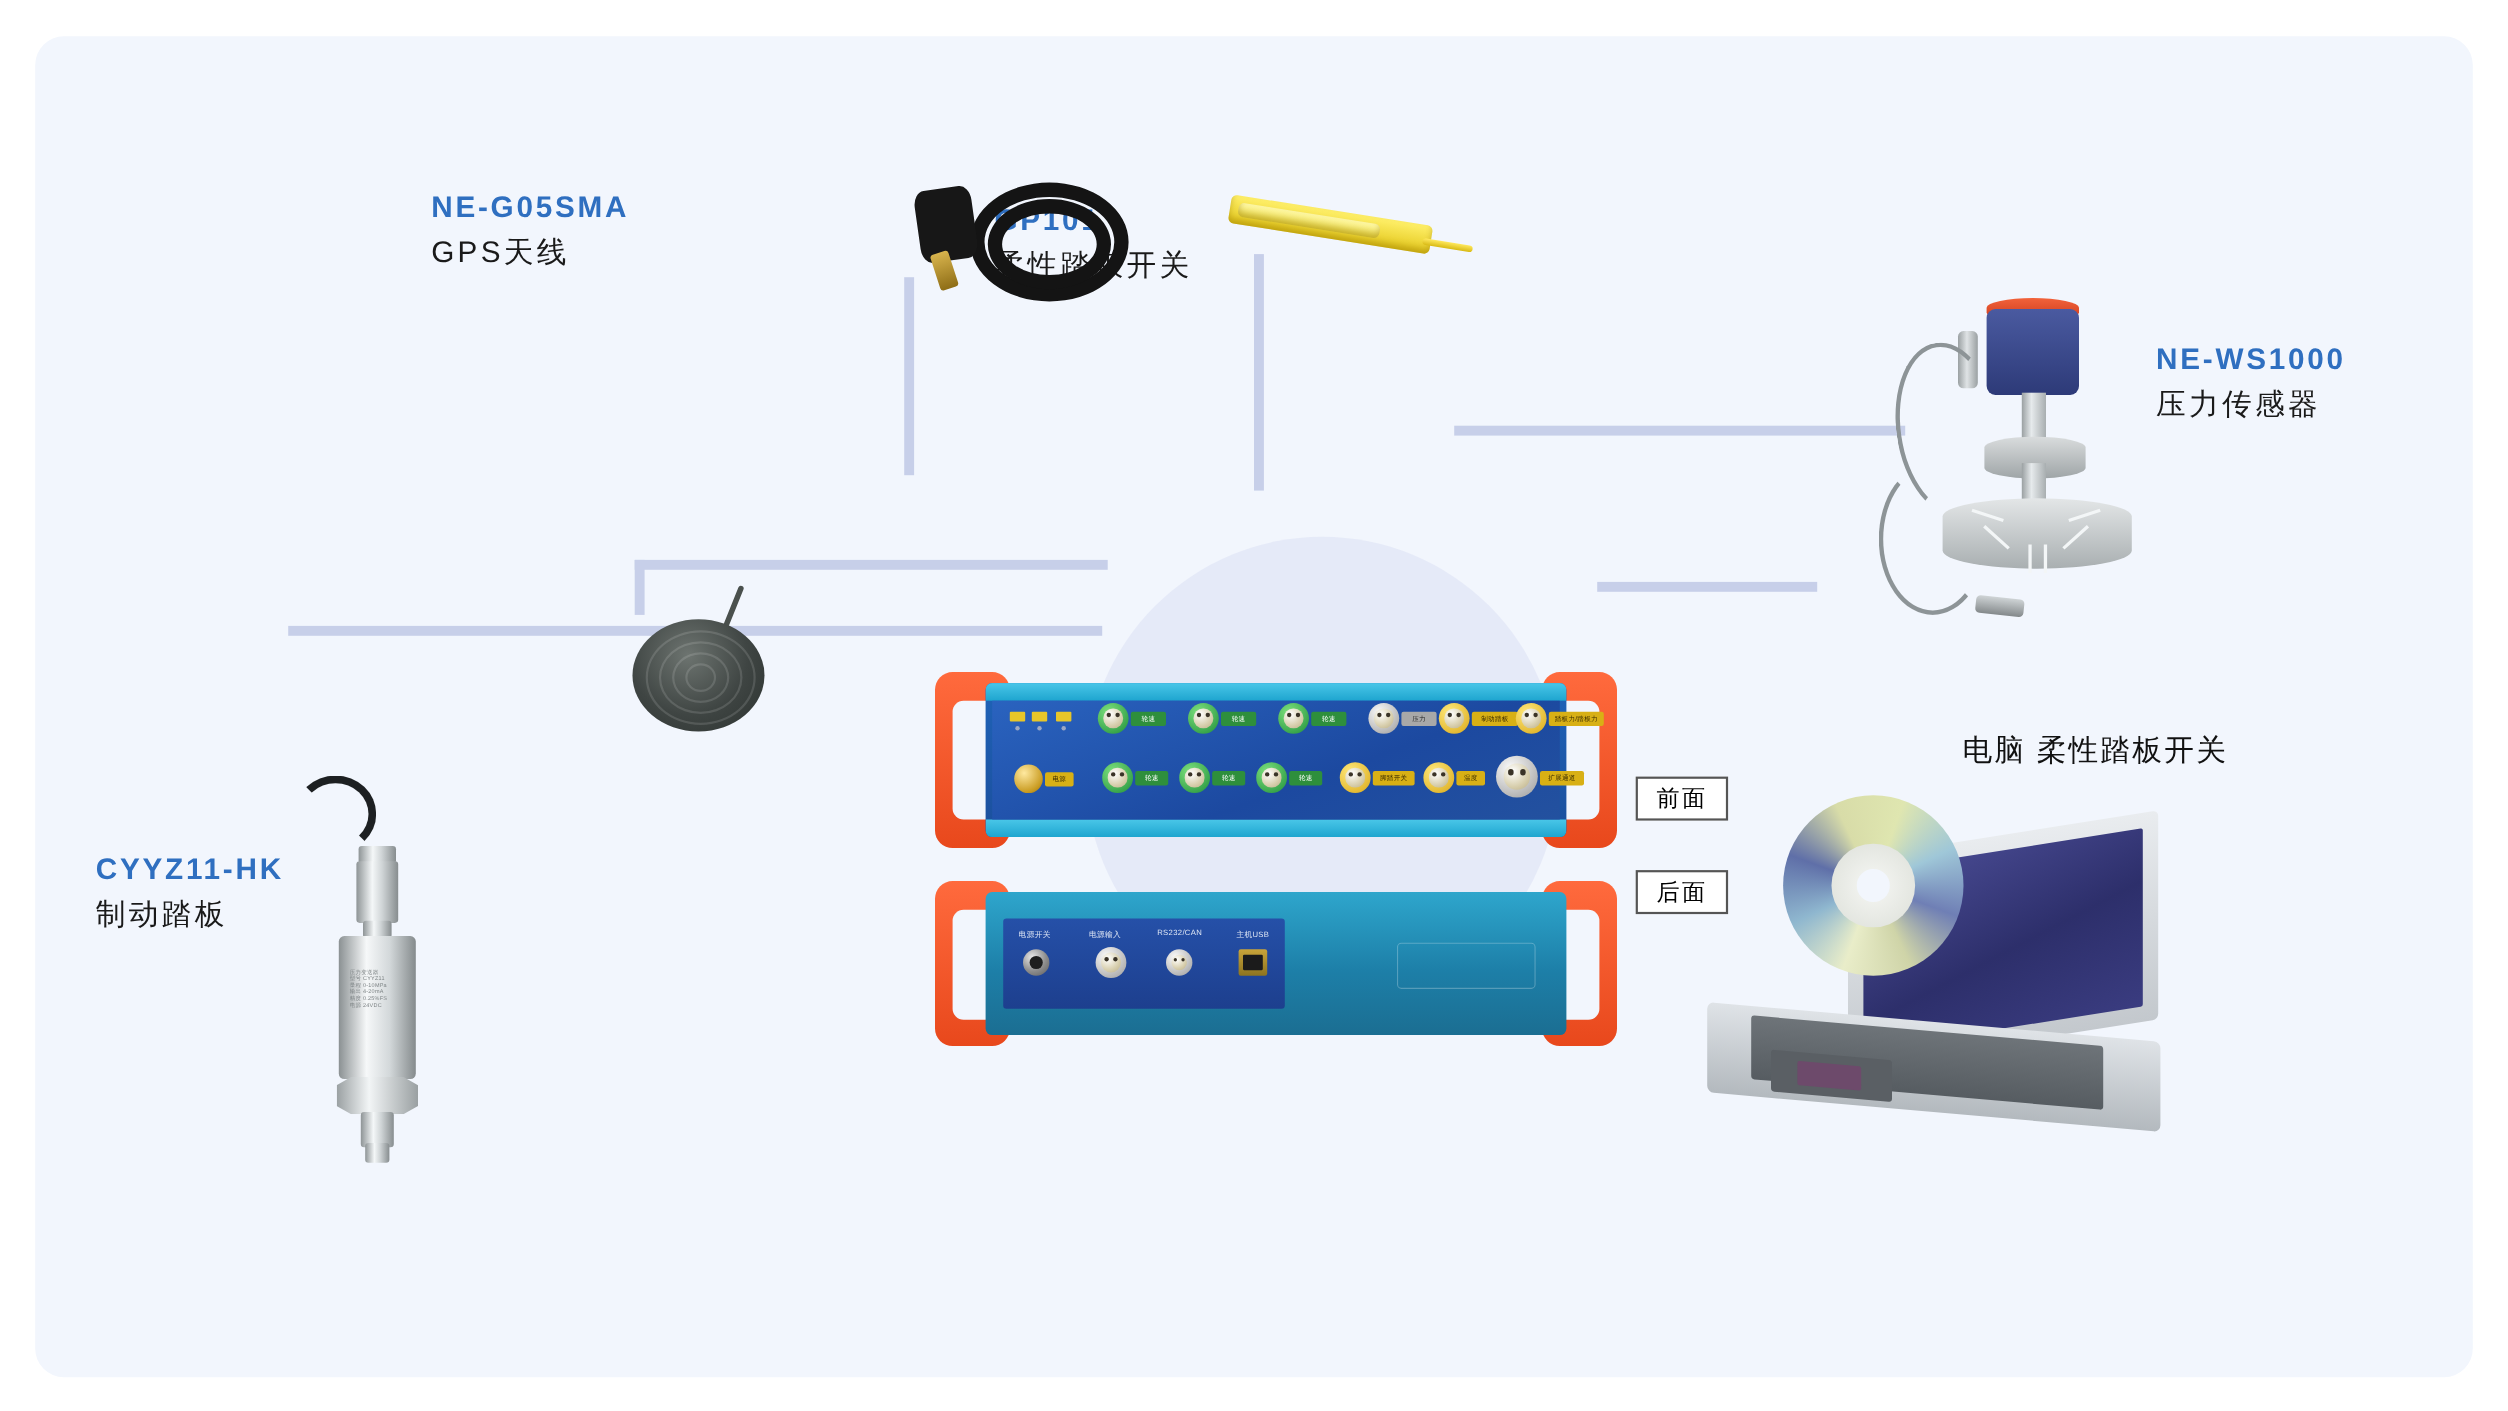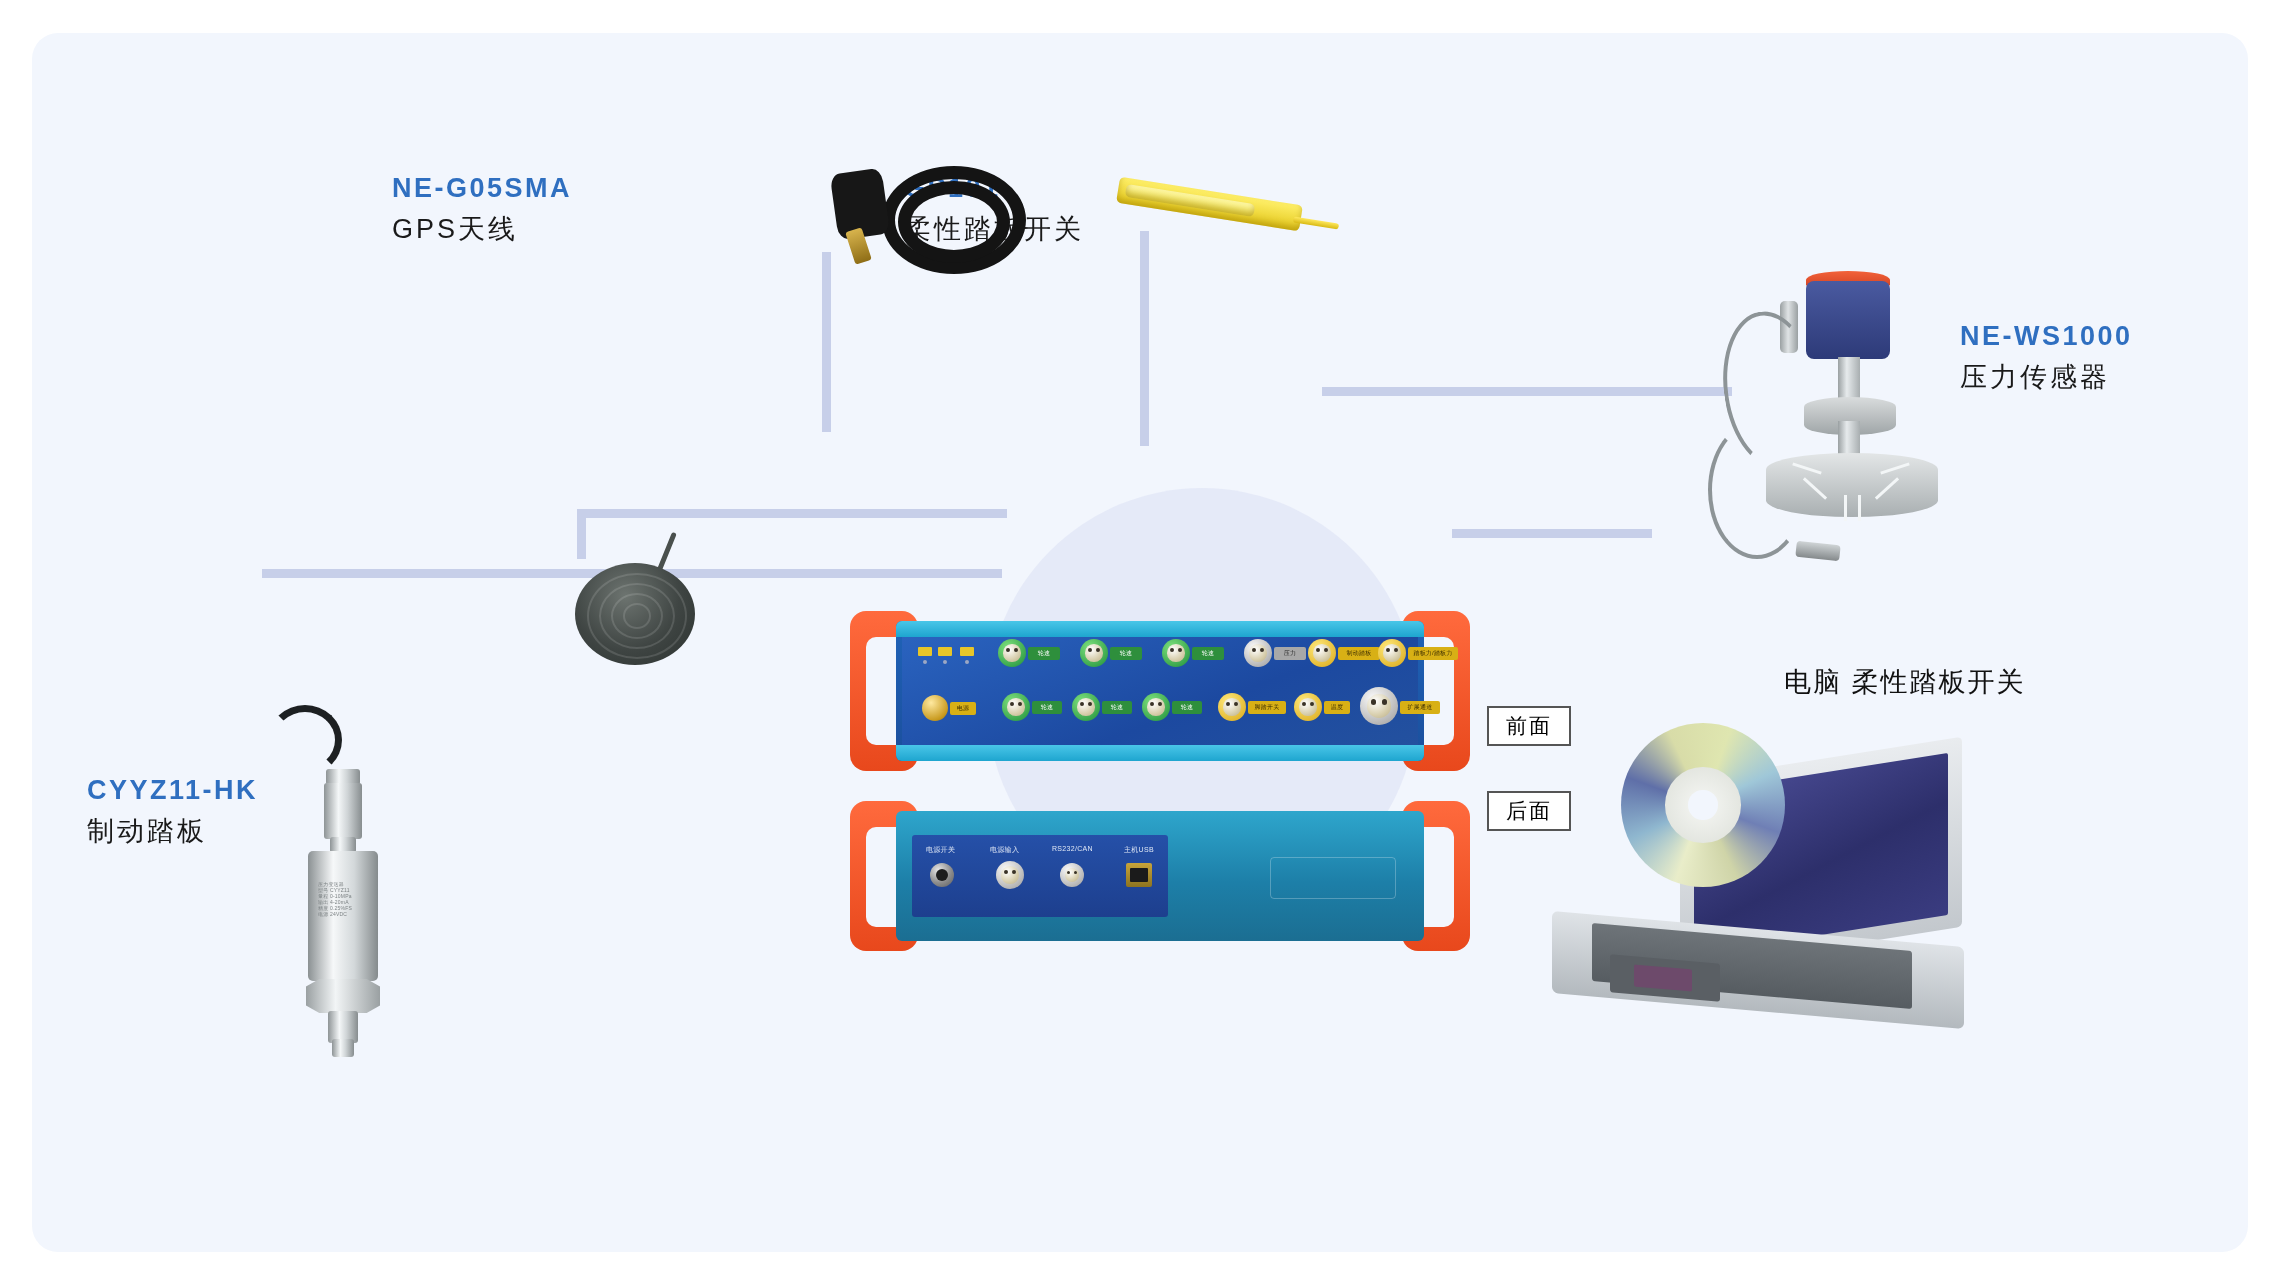--- a/index.html
+++ b/index.html
@@ -172,26 +172,26 @@
 
   <div class="ln" style="left:230px;top:536px;width:740px;height:9px;"></div>
 
   <div class="ln" style="left:1420px;top:496px;width:200px;height:9px;"></div>
 
   <div class="lbl" style="left:360px;top:140px;">
     <div class="code">NE-G05SMA</div>
     <div class="cn">GPS天线</div>
   </div>
 
-  <div class="lbl" style="left:872px;top:140px;">
+  <div class="lbl" style="left:872px;top:152px;">
     <div class="code">GP101</div>
     <div class="cn">柔性踏板开关</div>
   </div>
 
-  <div class="lbl" style="left:1928px;top:288px;">
+  <div class="lbl" style="left:1928px;top:278px;">
     <div class="code">NE-WS1000</div>
     <div class="cn">压力传感器</div>
   </div>
 
 
   <div class="lbl" style="left:55px;top:742px;">
     <div class="code">CYYZ11-HK</div>
     <div class="cn">制动踏板</div>
   </div>
 

